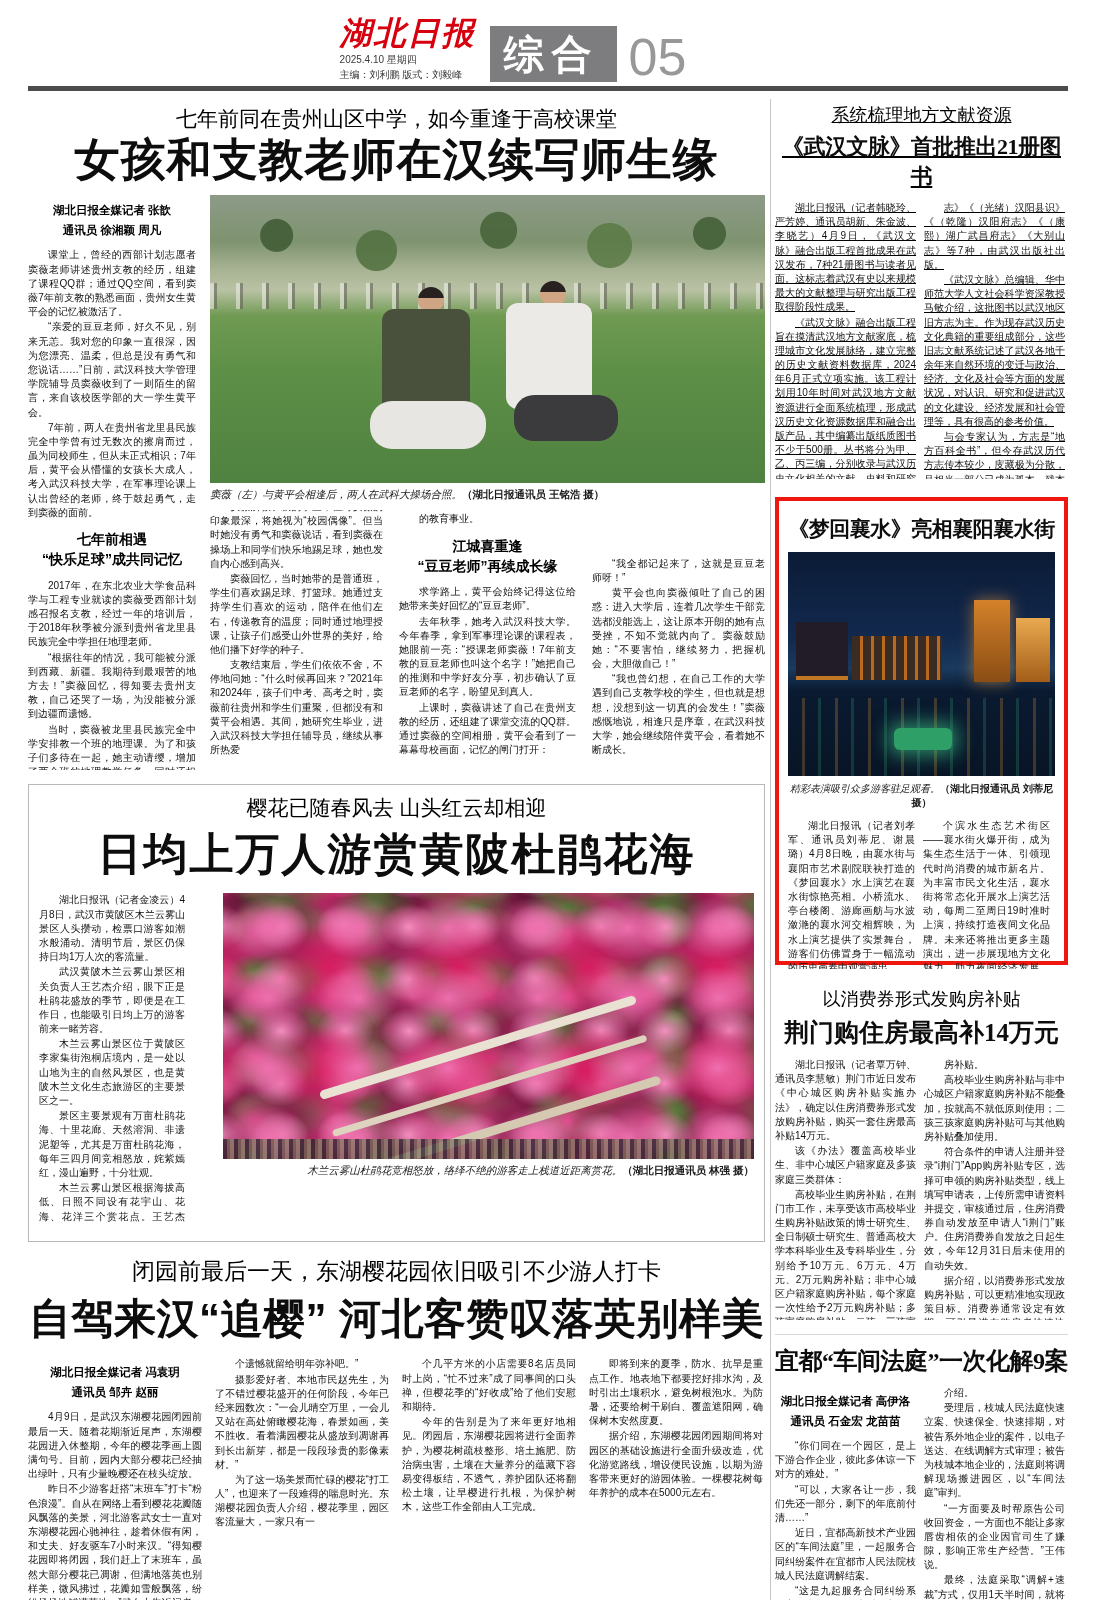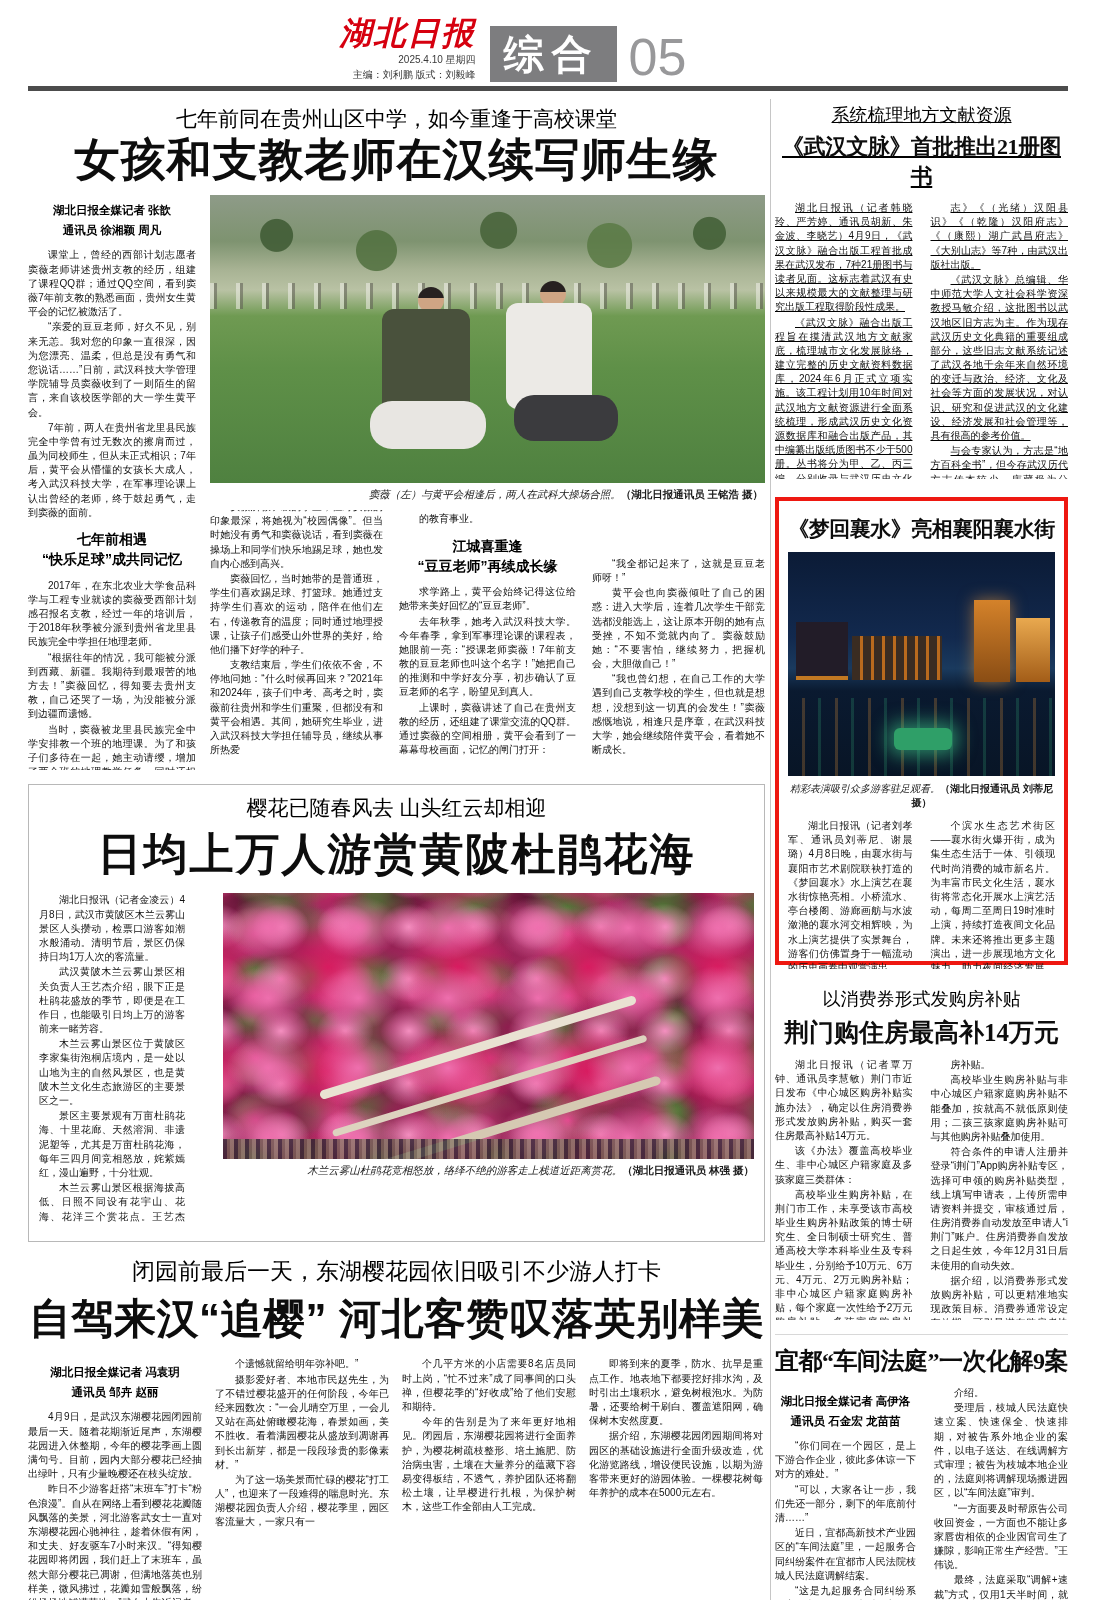--- a/index.html
+++ b/index.html
@@ -2,21 +2,21 @@
 <html><head>
 <meta charset="utf-8">
 <style>
   * { margin:0; padding:0; box-sizing:border-box; }
   body { background:#e8e8e8; font-family:"Liberation Sans","DejaVu Sans",sans-serif; }
   .page { width:1096px; height:1600px; background:#fff; margin:0 auto; overflow:hidden;
           padding:16px 28px 0 28px; position:relative; }
 
   
   .masthead { display:flex; align-items:flex-end; justify-content:center; transform:translateX(-35px); height:66px; }
-  .mast-logo { text-align:right; margin-right:14px; }
+  .mast-logo { text-align:left; margin-right:14px; }
   .paper-name { font-family:"DejaVu Serif","Liberation Serif",serif; font-style:italic; font-weight:bold;
                 font-size:32px; color:#d6000f; letter-spacing:2px; line-height:1; }
   .date-line { font-size:10px; color:#3a3a3a; margin-top:4px; }
   .editor-line { font-size:10px; color:#3a3a3a; margin-top:1px; }
   .section-box { background:#7d7d7f; color:#fff; font-size:40px; font-weight:bold; letter-spacing:8px;
                  padding:4px 17px 4px 14px; line-height:1.2; }
   .page-no { font-size:52px; color:#98989a; margin-left:12px; line-height:0.95; font-weight:400; }
   .top-rule { height:5px; background:#4c4c4c; margin-top:4px; }
 
   
@@ -51,21 +51,21 @@
                 radial-gradient(circle at 30% 55%, #51703f 0 20px, transparent 21px),
                 radial-gradient(circle at 52% 35%, #466238 0 18px, transparent 19px),
                 radial-gradient(circle at 72% 50%, #5a7a45 0 22px, transparent 23px),
                 radial-gradient(circle at 90% 38%, #415e35 0 16px, transparent 17px);
      opacity:.85; }
   .pa-crowd { position:absolute; left:0; right:0; top:88px; height:26px; opacity:.55;
      background:repeating-linear-gradient(90deg,#f0efe9 0 4px,#5c5a52 4px 7px,transparent 7px 26px); }
   .pa-p { position:absolute; border-radius:12px; }
   .pa-head { position:absolute; width:26px; height:26px; border-radius:50%;
      background:linear-gradient(#272120 42%, #cfa584 42%); }
-  .cap-a { text-align:right; margin:5px 2px 8px 0; }
+  .cap-a { text-align:left; margin:5px 2px 8px 0; }
   .artA-cols { display:flex; gap:16px; height:248px;align-items:flex-end; }
   .artA-cols .tcol { width:177px; }
 
   
   .artB { margin-top:14px; border:1px solid #b8b8b8; padding:9px 10px; height:458px; }
   .artB .kicker { font-size:21px; }
   .artB .headline { font-size:44px; letter-spacing:2px; margin-top:3px; }
   .artB-body { display:flex; margin-top:9px;gap:28px; }
   .artB-c1 { width:172px; height:330px; }
   .artB-rt { width:531px; margin-left:10px; }
@@ -91,21 +91,21 @@
   .artC { margin-top:14px; }
   .artC .kicker { font-size:23px; }
   .artC .headline { font-size:42px; letter-spacing:0.5px; margin-top:4px; }
   .artC-cols { display:flex; gap:13px; margin-top:10px; height:252px; }
   .artC-cols .tcol { width:174px; }
 
   
   .artD { margin-top:4px;text-decoration:underline; }
   .artD .kicker { font-size:18px; }
   .artD .headline { font-size:22px; margin-top:5px; letter-spacing:-0.5px; }
-  .cols2 { display:flex; gap:18px; margin-top:9px; }
+  .cols2 { display:flex; gap:8px; margin-top:9px; }
   .cols2 .tcol { width:141px; }
   .artD .cols2 { height:278px; }
 
   .redbox { border:4px solid #ee1811; margin-top:18px; padding:6px 9px; height:468px; }
   .redbox .headline { font-size:21px; letter-spacing:-0.5px; margin:8px 0 9px; }
   .photo-b { width:267px; height:224px; position:relative; overflow:hidden;
      background:linear-gradient(180deg,#0b1b36 0%,#12294e 38%,#1a3a5e 52%,#0a1a30 62%,#081526 100%); }
   .pb-bldg { position:absolute; }
   .pb-water { position:absolute; left:0; right:0; bottom:0; height:78px;
      background:repeating-linear-gradient(90deg,transparent 0 14px,rgba(233,151,58,.25) 14px 17px,transparent 17px 30px,rgba(64,214,143,.18) 30px 33px); }

